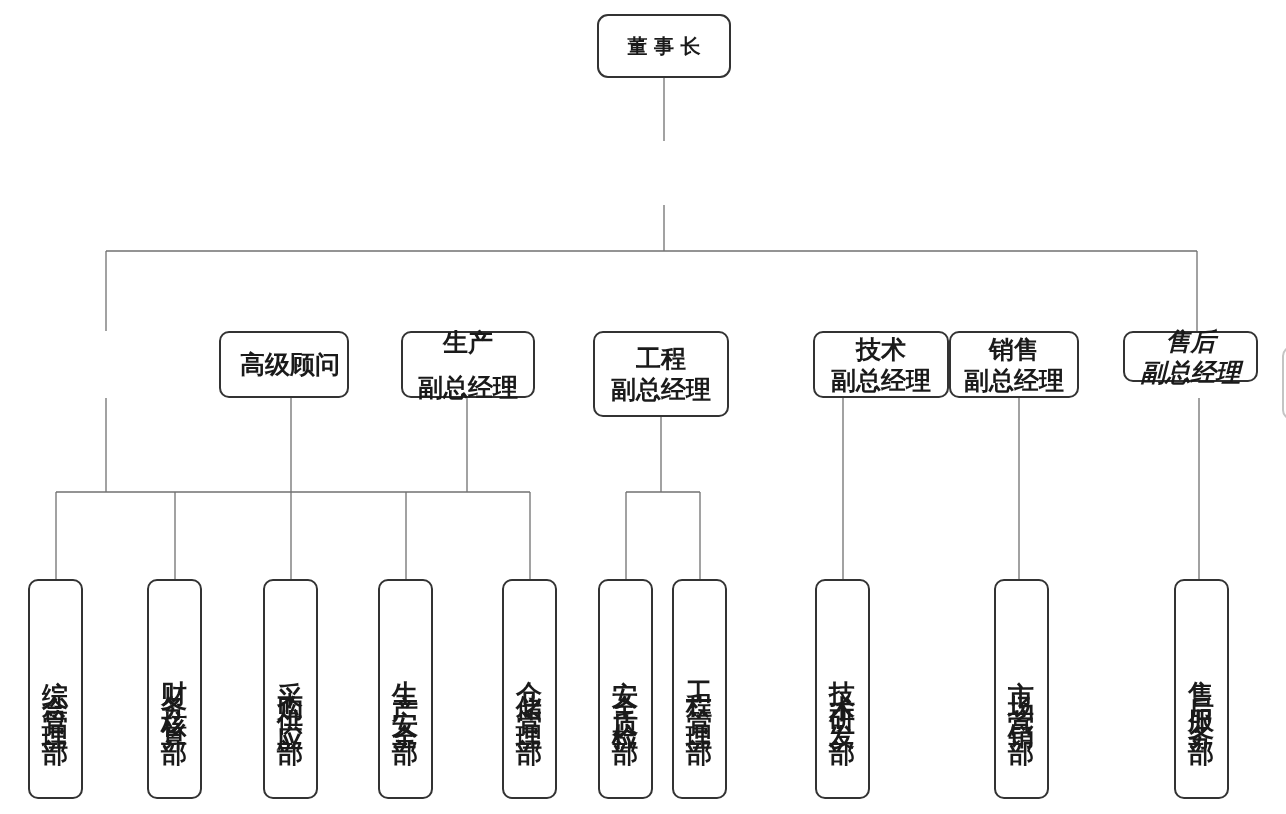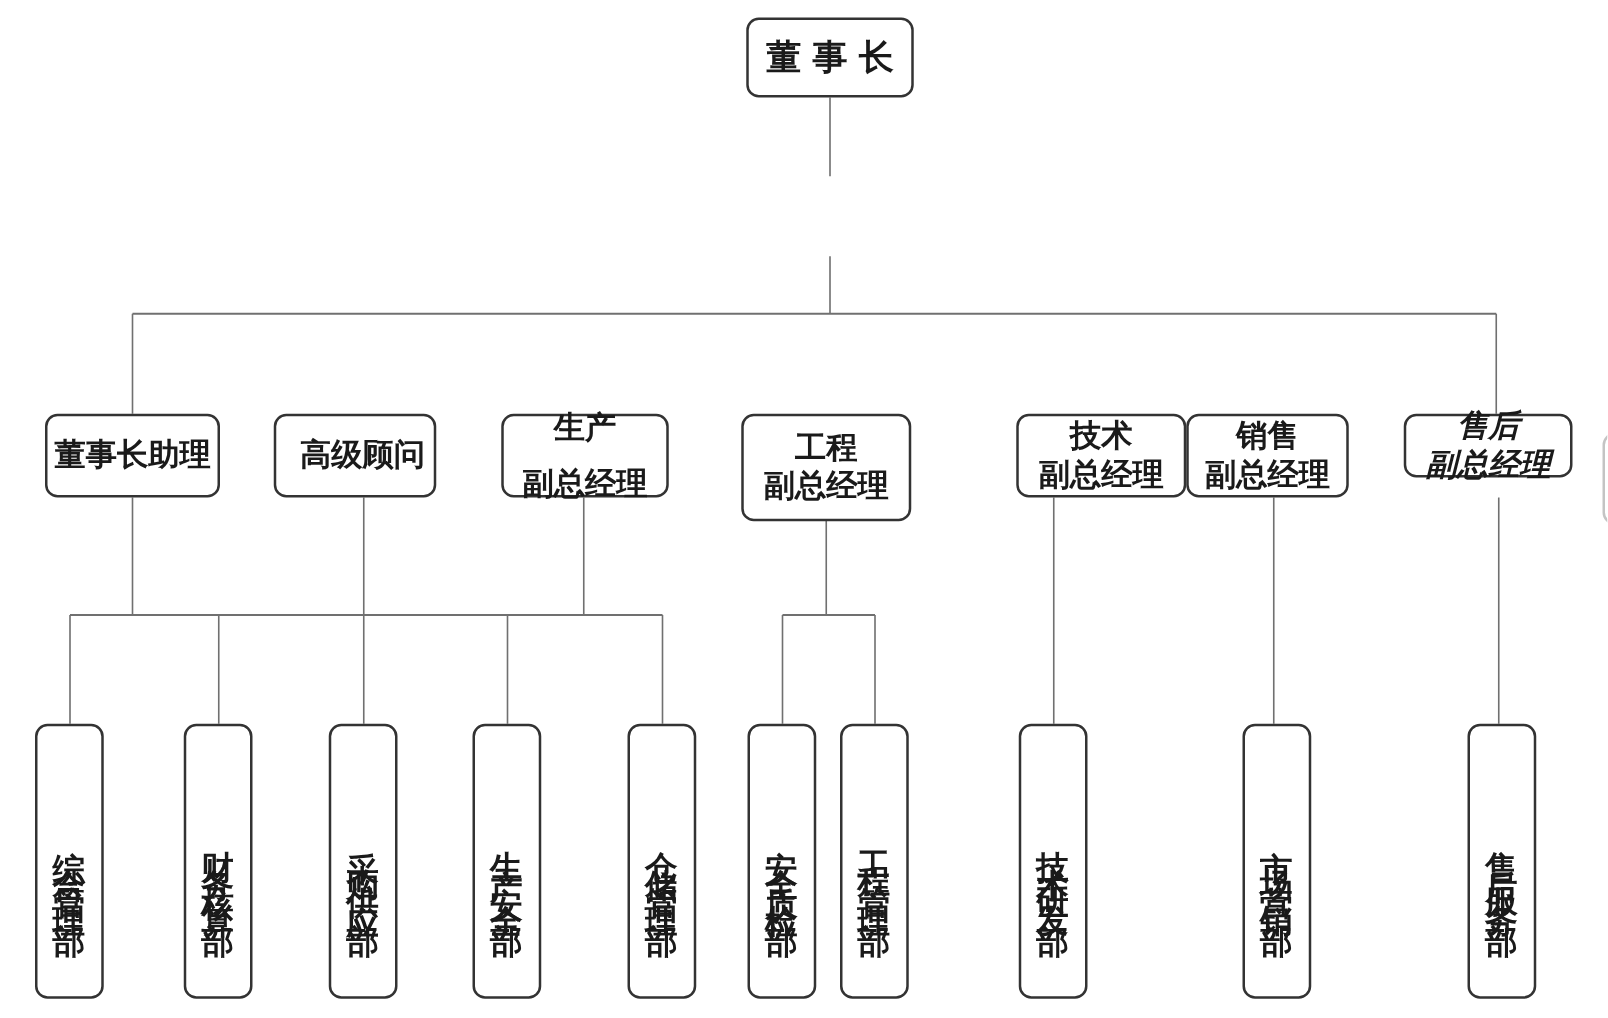--- a/index.html
+++ b/index.html
@@ -23,21 +23,21 @@
   #connectors line.bus{stroke-width:1.6;}
   .box{
     position:absolute;
     background:#fff;
     border:2px solid var(--box-border,#333);
     border-radius:10px;
     box-sizing:border-box;
     display:flex;flex-direction:column;
     align-items:center;justify-content:center;
   }
-  .top-box{font-size:28px;font-weight:600;}
+  .top-box{font-size:20px;font-weight:600;border-radius:11px;}
   .top-box .ln{letter-spacing:0.32em;margin-right:-0.32em;white-space:nowrap;}
   .l3{font-size:25px;font-weight:600;}
   .l3 .ln{display:block;text-align:center;line-height:31px;white-space:nowrap;}
   .dept{font-size:26px;font-weight:600;}
   .dept .vtext{
     writing-mode:vertical-rl;
     text-orientation:upright;
     letter-spacing:0.55em;
     margin-bottom:-0.55em;
     line-height:1;
@@ -101,24 +101,20 @@
     <line x1="843" y1="398" x2="843" y2="579"></line>
     <line x1="1019" y1="398" x2="1019" y2="579"></line>
     <line x1="1199" y1="398" x2="1199" y2="579"></line>
   </svg>
 
   <div class="box top-box" id="n-chairman">
     <span class="ln">董事长</span>
   </div>
 
 
-  <div class="box l3" id="n-l3-0">
-    <span class="ln">董事长助理</span>
-    <span class="ln"></span>
-  </div>
   <div class="box l3" id="n-l3-1">
     <span class="ln">高级顾问</span>
     <span class="ln"></span>
   </div>
   <div class="box l3" id="n-l3-2">
     <span class="ln">生产</span>
     <span class="ln">副总经理</span>
   </div>
   <div class="box l3" id="n-l3-3">
     <span class="ln">工程</span>

